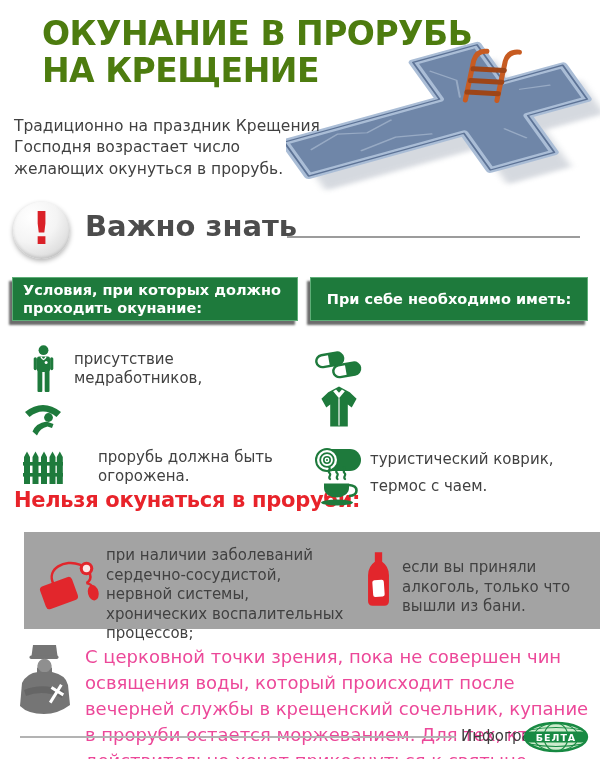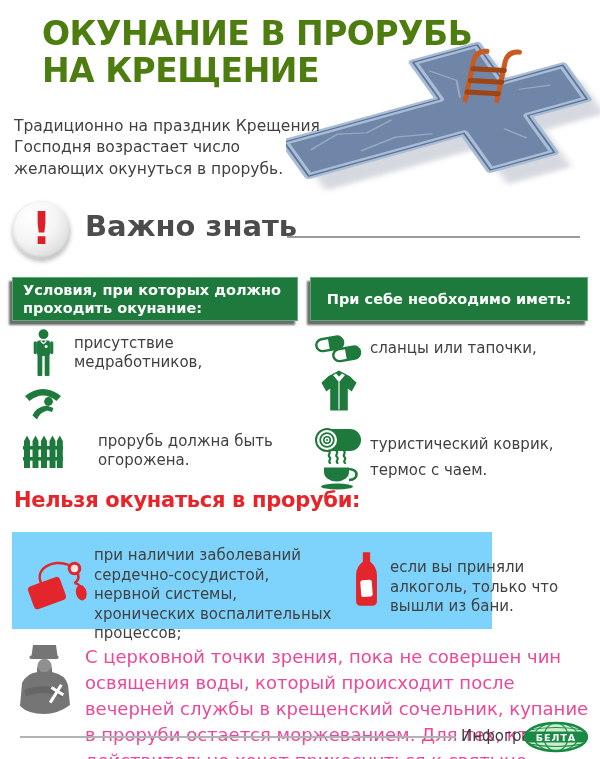--- a/index.html
+++ b/index.html
@@ -24,32 +24,32 @@
 
   .know-label { position:absolute; left:85px; top:209px; font-size:29px; font-weight:bold; color:#4c4c4c; }
   .know-line  { position:absolute; left:287px; top:236px; width:293px; height:2px; background:#9c9c9c; }
 
   .green-box { position:absolute; top:277px; height:44px; background:#1e7a3c;
                border:1px solid #5fae78; box-shadow:-3px 4px 2px rgba(45,45,45,0.7);
                color:#fff; font-weight:bold; font-size:14.5px; line-height:1.25; }
   .green-box.left  { left:12px; width:286px; padding:2px 10px; display:flex; align-items:center; }
   .green-box.right { left:310px; width:278px; display:flex; align-items:center; justify-content:center; }
 
-  .list { position:absolute; z-index:2; }
+  .list { position:absolute; z-index:2;margin-top:16px; }
   .list .row { position:absolute; left:0; display:flex; align-items:center; }
   .list .ico { width:62px; display:flex; align-items:center; justify-content:center; flex:0 0 62px; }
   .list .txt { font-size:15px; color:#414141; line-height:1.28; }
 
   .cond-list { left:12px; top:328px; width:290px; height:150px; }
   .need-list { left:308px; top:328px; width:282px; height:165px; }
 
   .forbid-title { position:absolute; left:14px; top:488px; font-size:21px; font-weight:bold;
                   color:#e8232a; letter-spacing:-0.3px; }
 
-  .pale-box { position:absolute; left:12px; top:532px; width:480px; height:97px; background:#7dd3fc; }
+  .pale-box { position:absolute; left:24px; top:532px; width:576px; height:97px; background:#a3a3a3; }
   .pale-item { position:absolute; display:flex; }
   .pale-txt { font-size:15px; color:#414141; line-height:1.3; }
 
   .church { position:absolute; left:13px; top:641px; width:578px; }
   .church-txt { position:absolute; left:72px; top:3px; width:506px; font-size:18px;
                 line-height:1.45; color:#ec4899; }
 
   .footer-line  { position:absolute; left:20px; top:736px; width:436px; height:2px; background:#b3b3b3; }
   .footer-label { position:absolute; left:461px; top:727px; font-size:15px; color:#3c3c3c; }
   .logo { position:absolute; left:523px; top:721px; width:66px; height:32px; }
@@ -157,32 +157,31 @@
           <g transform="translate(0,1) rotate(-10 14 11)">
             <rect x="1.4" y="4" width="27" height="12" rx="6" fill="none" stroke="#1e7a3c" stroke-width="2.4"></rect>
             <path d="M14 4 h8.4 a6 6 0 0 1 0 12 H14 Z" fill="#1e7a3c"></path>
           </g>
           <g transform="translate(17,11) rotate(-10 14 11)">
             <rect x="1.4" y="4" width="27" height="12" rx="6" fill="none" stroke="#1e7a3c" stroke-width="2.4"></rect>
             <path d="M14 4 h8.4 a6 6 0 0 1 0 12 H14 Z" fill="#1e7a3c"></path>
           </g>
         </svg>
       </span>
-      <span class="txt">сланцы или тапочки,</span>
     </div>
     <div class="row" style="top:40px; height:44px;">
       <span class="ico">
         <svg width="40" height="43" viewBox="0 0 40 44" fill="#1e7a3c">
           <path d="M20 1.5 L31 7.5 L38 14 L33 23 L29 20 V42.5 H11 V20 L7 23 L2 14 L9 7.5 Z"></path>
           <path d="M14 6.5 L20 13.5 L26 6.5 L23 4.5 L20 8 L17 4.5 Z" fill="#ffffff"></path>
           <rect x="19.35" y="13.5" width="1.3" height="28" fill="#ffffff" opacity="0.9"></rect>
         </svg>
       </span>
     </div>
-    <div class="row" style="top:90px; height:36px;align-items:flex-end;">
+    <div class="row" style="top:98px; height:36px;">
       <span class="ico">
         <svg width="48" height="28" viewBox="0 0 48 28">
           <path d="M12 3 H35 a11 11 0 0 1 0 22 H12 Z" fill="#1e7a3c"></path>
           <circle cx="12" cy="14" r="11" fill="#ffffff" stroke="#1e7a3c" stroke-width="2"></circle>
           <circle cx="12" cy="14" r="6.8" fill="none" stroke="#1e7a3c" stroke-width="1.8"></circle>
           <circle cx="12" cy="14" r="3.2" fill="none" stroke="#1e7a3c" stroke-width="1.6"></circle>
           <circle cx="12" cy="14" r="1" fill="#1e7a3c"></circle>
         </svg>
       </span>
       <span class="txt">туристический коврик,</span>

